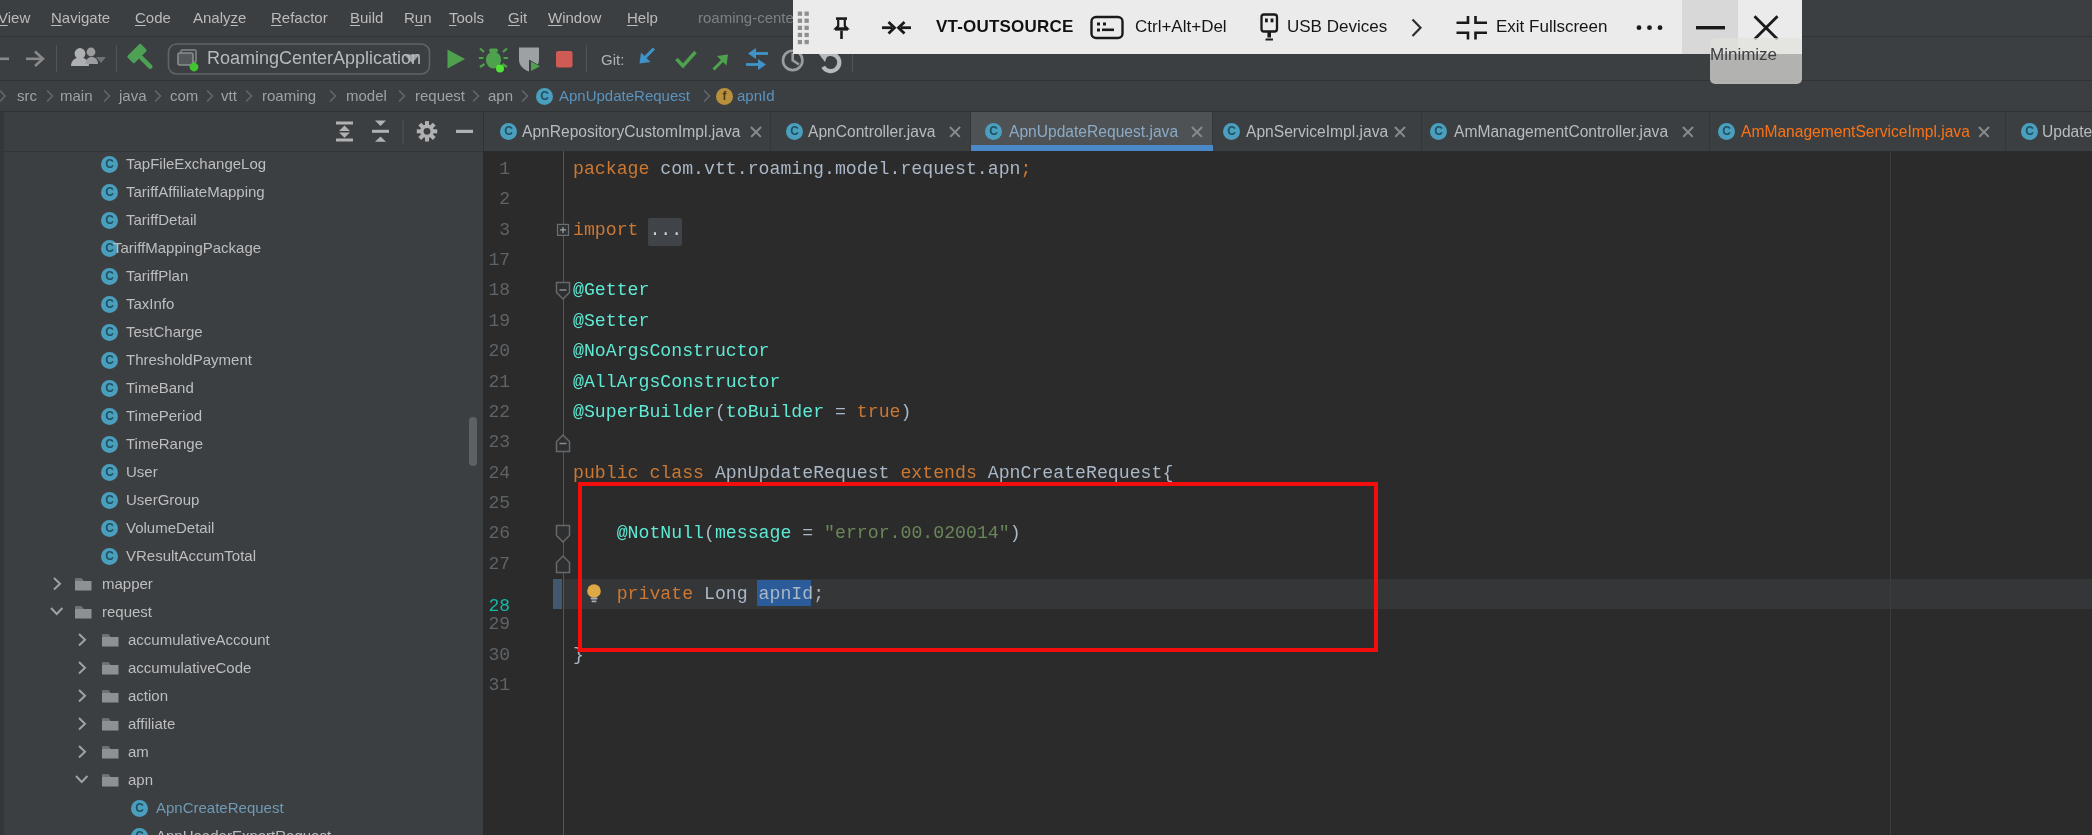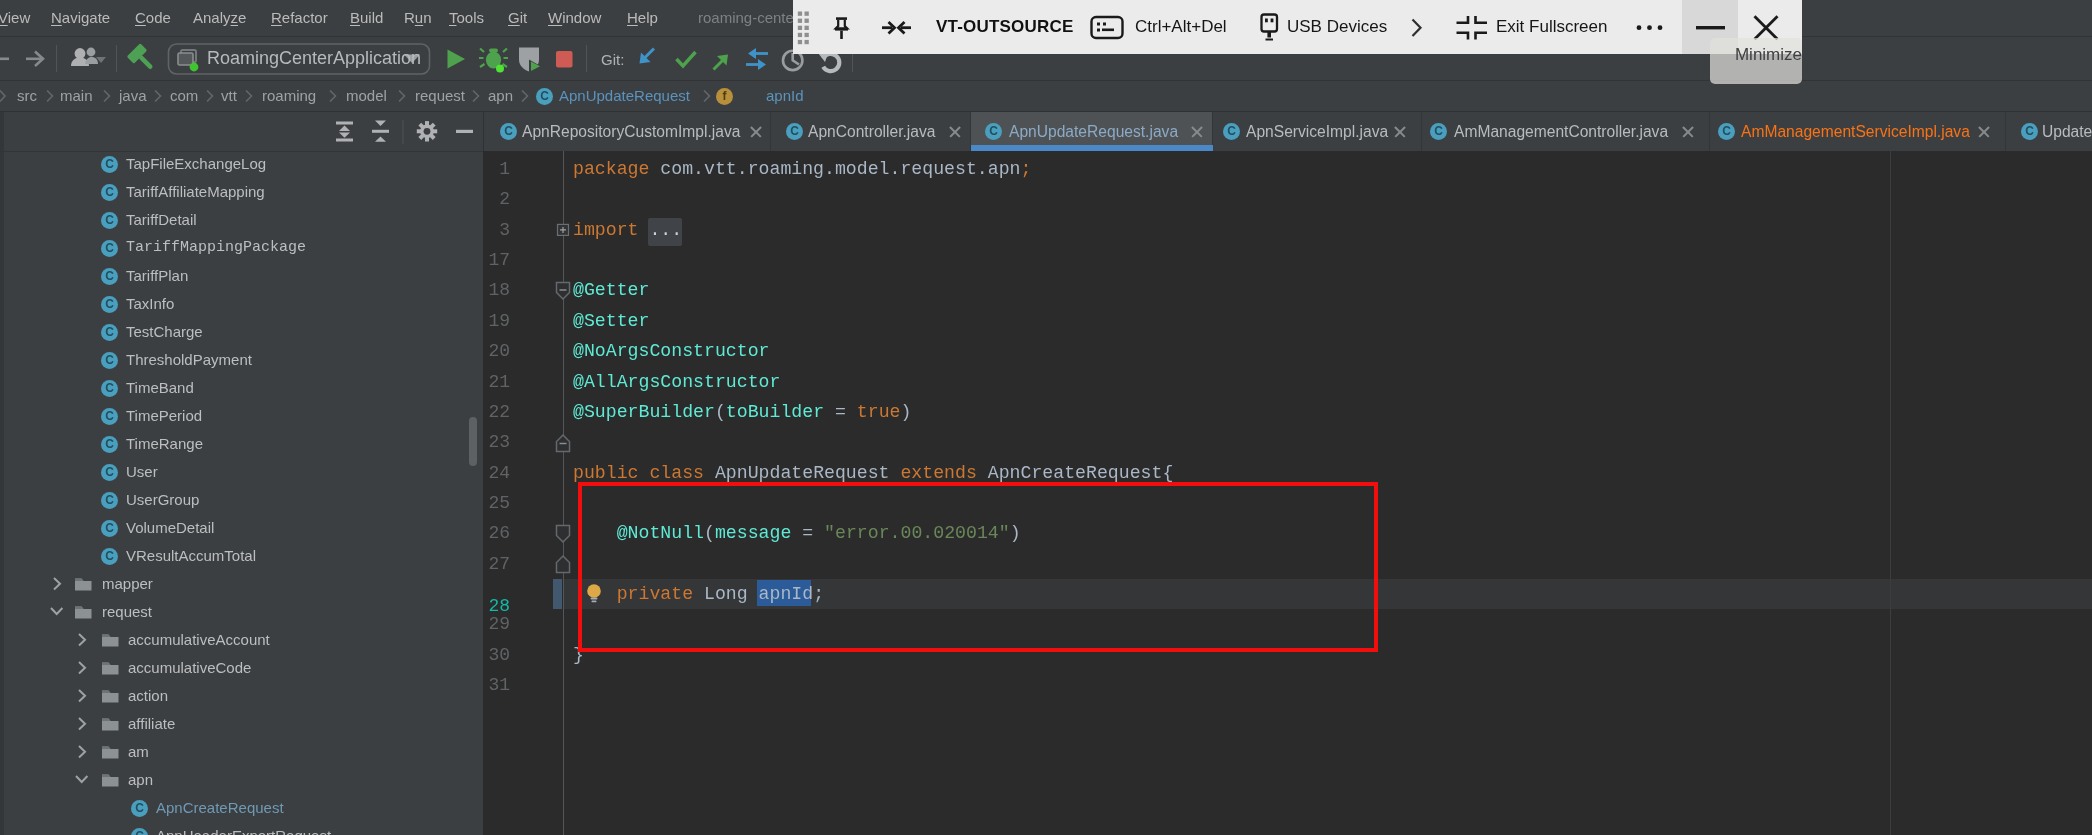--- a/index.html
+++ b/index.html
@@ -156,21 +156,21 @@
     <span class="crumb" style="left:119px">java</span>
     <span class="crumb" style="left:170px">com</span>
     <span class="crumb" style="left:221px">vtt</span>
     <span class="crumb" style="left:262px">roaming</span>
     <span class="crumb" style="left:346px">model</span>
     <span class="crumb" style="left:415px">request</span>
     <span class="crumb" style="left:488px">apn</span>
     <span class="cicon" style="left:536px;top:7px">C</span>
     <span class="crumb bluecr" style="left:559px">ApnUpdateRequest</span>
     <span class="ficon" style="left:716px;top:7px">f</span>
-    <span class="crumb bluecr" style="left:766px">apnId</span>
+    <span class="crumb bluecr" style="left:737px">apnId</span>
   </div>
   <div class="abs" id="panel">
     <div style="position:absolute;left:0;top:0;width:4px;height:723px;background:#343739"></div>
     <svg class="ticon" style="left:330px;top:8px" width="150" height="28" viewBox="0 0 150 28">
 
       <g fill="#afb1b3">
         <rect x="6" y="1.5" width="17" height="3"></rect>
         <rect x="6" y="18.5" width="17" height="3"></rect>
         <path d="M14.5 5.5 L20 11 L9 11 Z"></path>
         <path d="M14.5 17 L20 11.8 L9 11.8 Z" fill="#afb1b3" opacity="0"></path>
@@ -208,21 +208,21 @@
       <div class="trow" style="top:28px">
           <span class="cicon" style="left:101px;top:5.5px">C</span>
           <span class="tt" style="left:126px;">TariffAffiliateMapping</span>
         </div>
       <div class="trow" style="top:56px">
           <span class="cicon" style="left:101px;top:5.5px">C</span>
           <span class="tt" style="left:126px;">TariffDetail</span>
         </div>
       <div class="trow" style="top:84px">
           <span class="cicon" style="left:101px;top:5.5px">C</span>
-          <span class="tt" style="left:126px;font-family:Liberation Mono, monospace;">TariffMappingPackage</span>
+          <span class="tt" style="left:113px;">TariffMappingPackage</span>
         </div>
       <div class="trow" style="top:112px">
           <span class="cicon" style="left:101px;top:5.5px">C</span>
           <span class="tt" style="left:126px;">TariffPlan</span>
         </div>
       <div class="trow" style="top:140px">
           <span class="cicon" style="left:101px;top:5.5px">C</span>
           <span class="tt" style="left:126px;">TaxInfo</span>
         </div>
       <div class="trow" style="top:168px">
@@ -504,16 +504,16 @@
       <g stroke="#1a1a1a" stroke-width="2.9">
         <path d="M961.5 16.2 L984.5 39.2"></path>
         <path d="M984.5 16.2 L961.5 39.2"></path>
       </g>
     </svg>
     <span style="position:absolute;left:143px;top:0;height:54px;line-height:54px;font-size:17px;font-weight:bold;color:#111;letter-spacing:0.2px">VT-OUTSOURCE</span>
     <span style="position:absolute;left:342px;top:0;height:54px;line-height:54px;font-size:17px;color:#161616">Ctrl+Alt+Del</span>
     <span style="position:absolute;left:494px;top:0;height:54px;line-height:54px;font-size:17px;color:#161616">USB Devices</span>
     <span style="position:absolute;left:703px;top:0;height:54px;line-height:54px;font-size:17px;color:#161616">Exit Fullscreen</span>
   </div>
-  <div class="abs" style="left:1710px;top:38px;width:92px;height:46px;background:rgba(224,224,221,0.72);border-radius:5px;text-align:right">
+  <div class="abs" style="left:1710px;top:38px;width:92px;height:46px;background:rgba(224,224,221,0.72);border-radius:5px;text-align:left">
     <span style="display:inline-block;margin-top:7px;font-size:17px;color:#3f4042">Minimize</span>
   </div>
 </div>
 
 </body></html>

